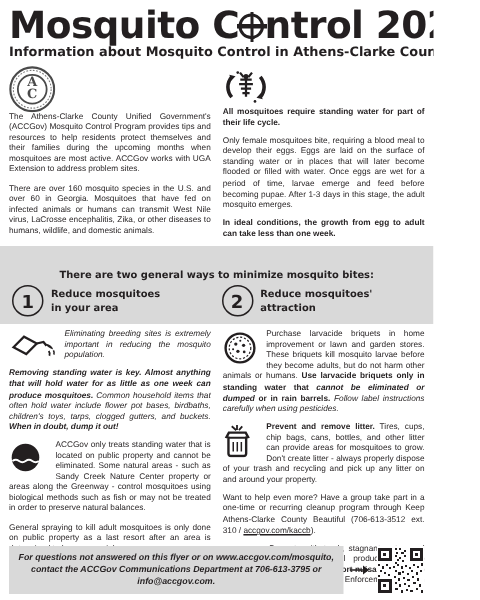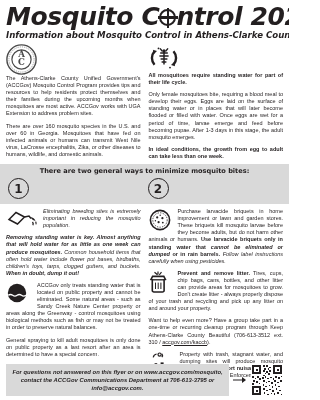--- a/index.html
+++ b/index.html
@@ -6,21 +6,21 @@
   body{
     width:289px;height:400px;
     background:#ffffff;
     font-family:"Liberation Sans", sans-serif;
     color:#231f20;
     overflow:hidden;
   }
   .page{position:relative;width:289px;height:400px;box-sizing:border-box;padding:4px 6px 0 6px;}
 
   
-  .masthead{display:flex;align-items:flex-end;justify-content:space-between;font-style:italic;}
+  .masthead{display:flex;align-items:flex-end;justify-content:space-between;}
   .mast-left{flex:1 1 auto;}
   .title{
     font-family:"DejaVu Sans", sans-serif;
     font-weight:bold;
     font-size:25px;
     line-height:25px;
     letter-spacing:-0.4px;
     margin:0 0 1px 0;
     white-space:nowrap;
     display:flex;align-items:baseline;
@@ -55,21 +55,21 @@
   .intro{display:flex;gap:8px;margin-top:1px;}
   .icol{width:50%;}
   .ibody{font-size:5.5px;line-height:7.1px;text-align:justify;}
   .ilead-head{font-weight:bold;}
   .ibody p{margin:0 0 5px 0;}
   .ibody p:last-child{margin-bottom:0;}
   .b{font-weight:bold;}
 
   
   .ways{
-    background:#d9d9d9;margin:4px -6px 0 -6px;padding:3px 8px 5px 8px;
+    background:#d9d9d9;margin:4px -6px 0 -6px;padding:15px 8px 5px 8px;
   }
   .ways-title{
     text-align:center;font-weight:bold;font-size:6.6px;line-height:9px;margin-bottom:2px;
     font-family:"DejaVu Sans", sans-serif;
   }
   .ways-row{display:flex;gap:6px;}
   .way{display:flex;align-items:center;gap:5px;width:50%;}
   .numcirc{
     flex:0 0 auto;width:19px;height:19px;border-radius:50%;
     border:1.6px solid #231f20;background:#d9d9d9;
@@ -177,24 +177,29 @@
         <p class="b">In ideal conditions, the growth from egg to adult can take less than one week.</p>
       </div>
     </div>
   </div>
 
   <div class="ways">
     <div class="ways-title">There are two general ways to minimize mosquito bites:</div>
     <div class="ways-row">
       <div class="way">
         <div class="numcirc">1</div>
+        <div class="waytext">
+          <div>Reduce mosquitoes</div>
+          <div>in your area</div>
+        </div>
       </div>
       <div class="way">
         <div class="numcirc">2</div>
         <div class="waytext">
+          <div>Reduce mosquitoes' attraction</div>
         </div>
       </div>
     </div>
   </div>
 
   <div class="main">
 
     <div class="mcol">
       <p class="blk">
         <span class="ico">

